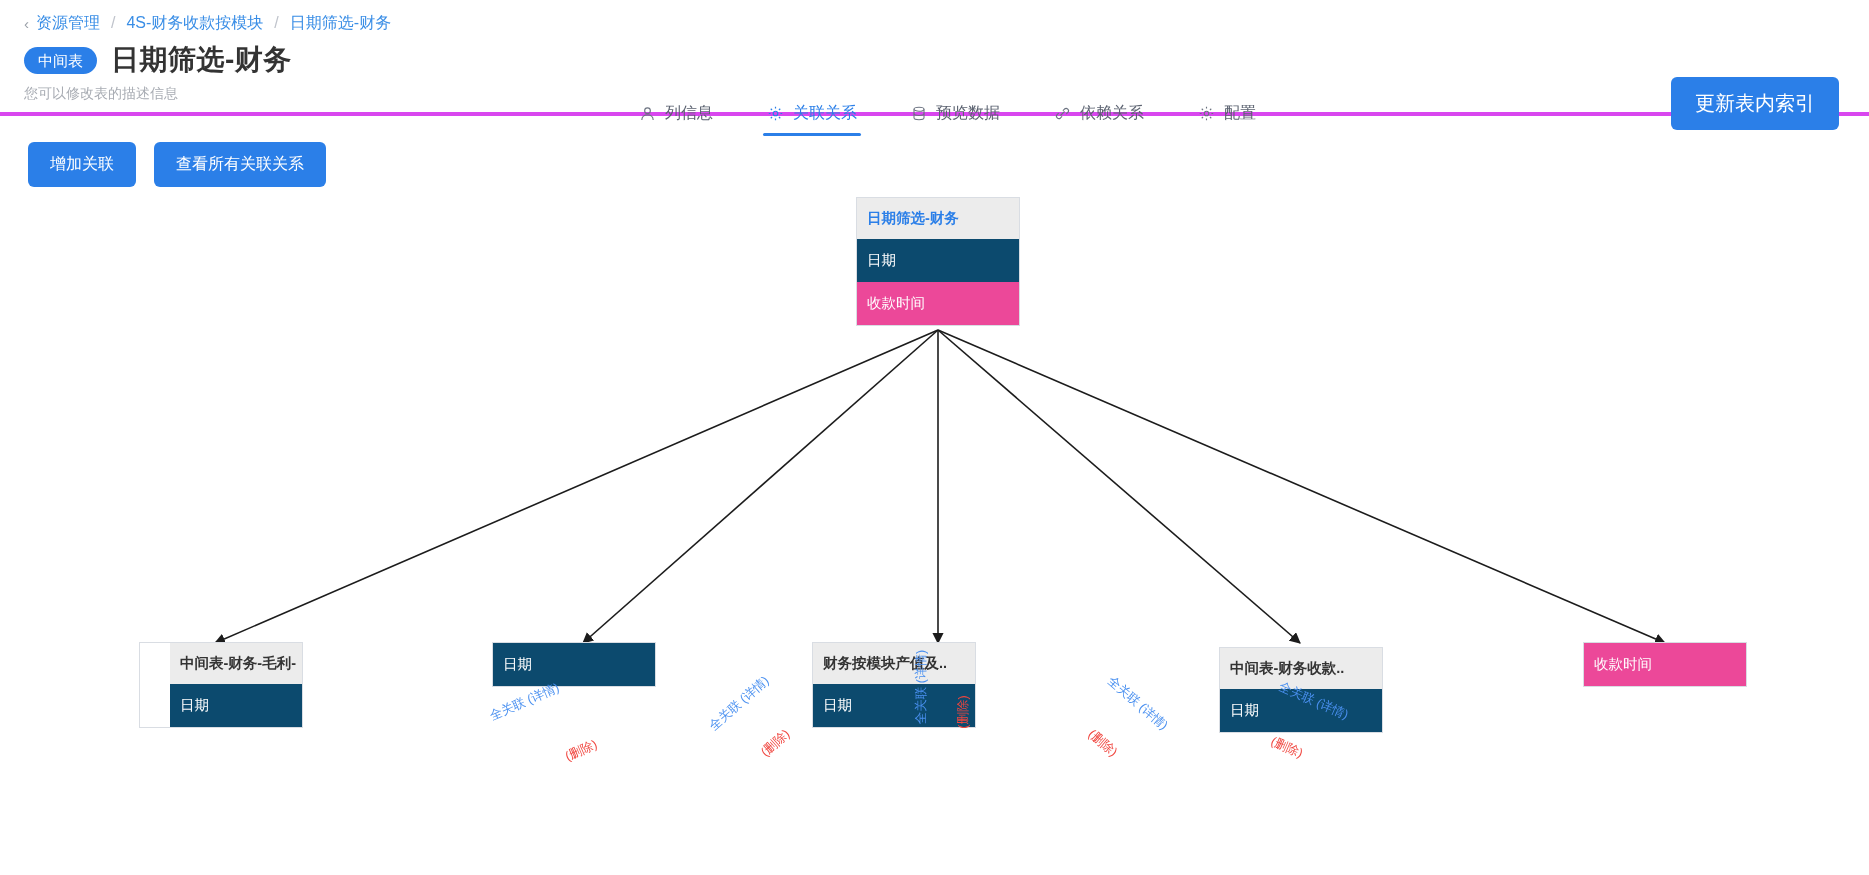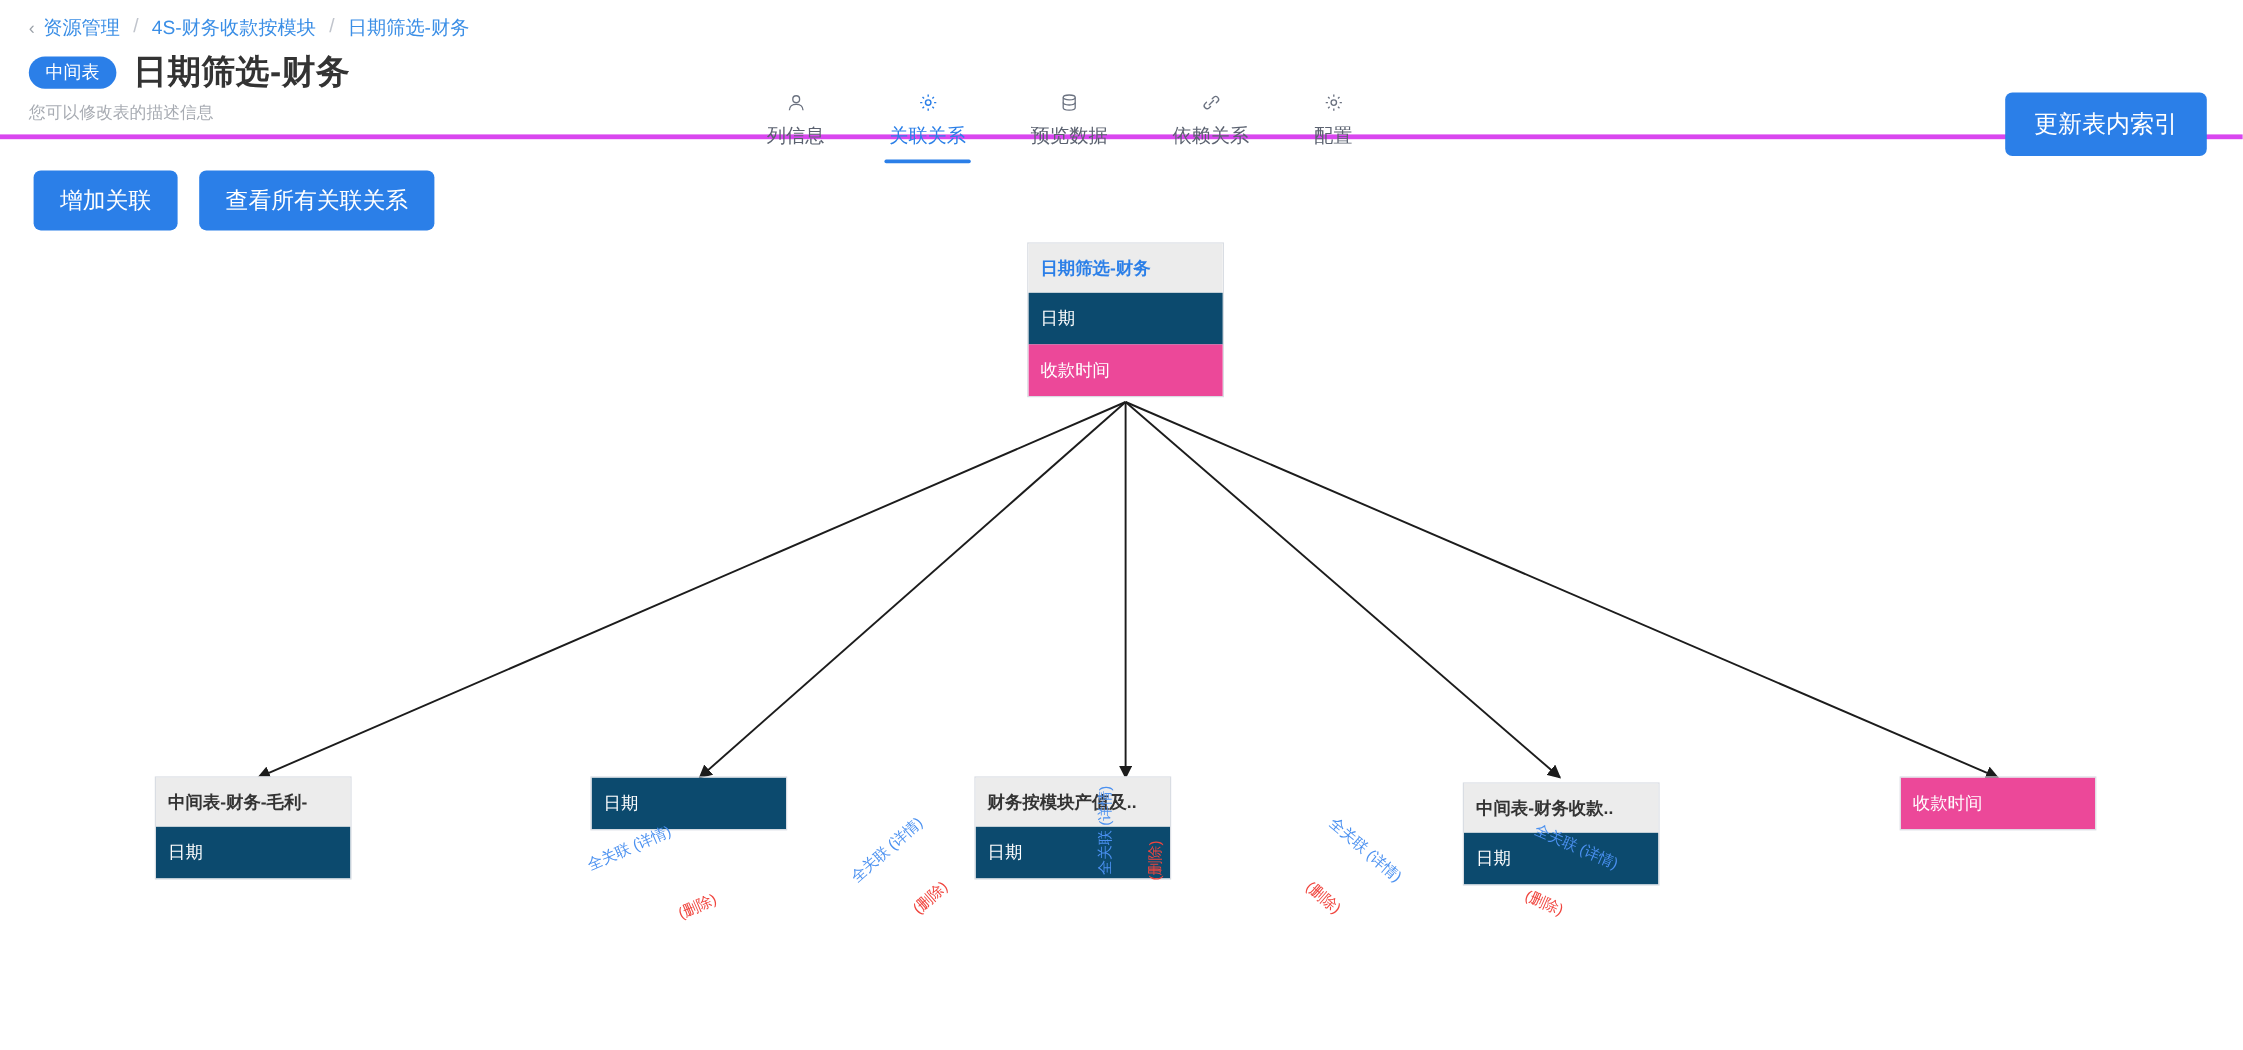--- a/index.html
+++ b/index.html
@@ -86,21 +86,20 @@
     display: flex;
     align-items: center;
     gap: 9px;
     font-size: 16px;
     color: #5b6270;
     padding: 0 4px 12px 4px;
     margin-right: 46px;
     cursor: pointer;
     position: relative;
     white-space: nowrap;
-    flex-direction: column;
   }
   .tab .ic { display: flex; align-items: center; }
   .tab.active { color: #2b7fe8; }
   .tab.active::after {
     content: "";
     position: absolute;
     left: 0; right: 0; bottom: 0;
     height: 3px;
     background: #2b7fe8;
     border-radius: 2px;
@@ -126,21 +125,21 @@
   .actionbar {
     display: flex;
     gap: 18px;
     padding: 26px 0 0 28px;
   }
   .btn-primary {
     background: #2b7fe8;
     color: #fff;
     border: none;
     border-radius: 6px;
-    font-size: 19px;
+    font-size: 16px;
     padding: 12px 22px;
     cursor: pointer;
     font-family: inherit;
     white-space: nowrap;
   }
 
   
   .canvas {
     position: relative;
     width: 1869px;
@@ -291,21 +290,21 @@
       <line x1="938" y1="133" x2="1665" y2="446"></line>
     </g>
   </svg>
 
   <div class="node root" style="left:856px; top:0px;">
     <div class="nhead">日期筛选-财务</div>
     <div class="nfield blue">日期</div>
     <div class="nfield pink">收款时间</div>
   </div>
 
-  <div class="node" style="left:129px; top:445px;">
+  <div class="node" style="left:139px; top:445px;padding-left:30px;">
     <div class="nhead">中间表-财务-毛利-</div>
     <div class="nfield blue">日期</div>
   </div>
 
   <div class="node" style="left:492px; top:445px;">
     <div class="nfield blue">日期</div>
   </div>
 
   <div class="node" style="left:812px; top:445px;">
     <div class="nhead">财务按模块产值及..</div>

